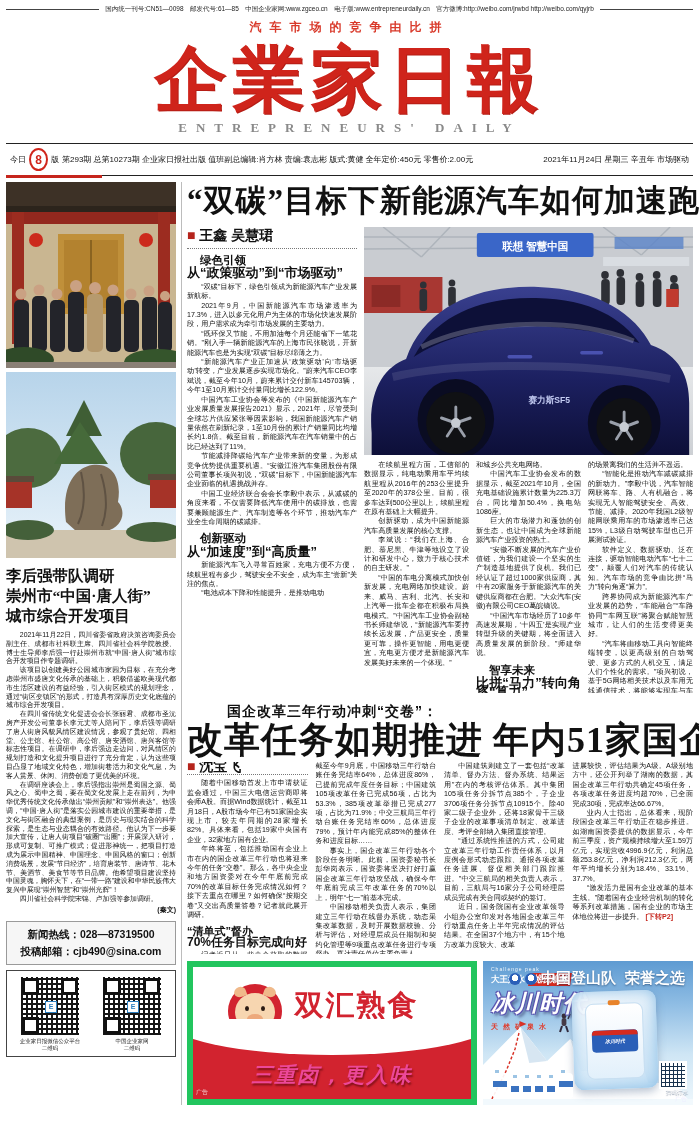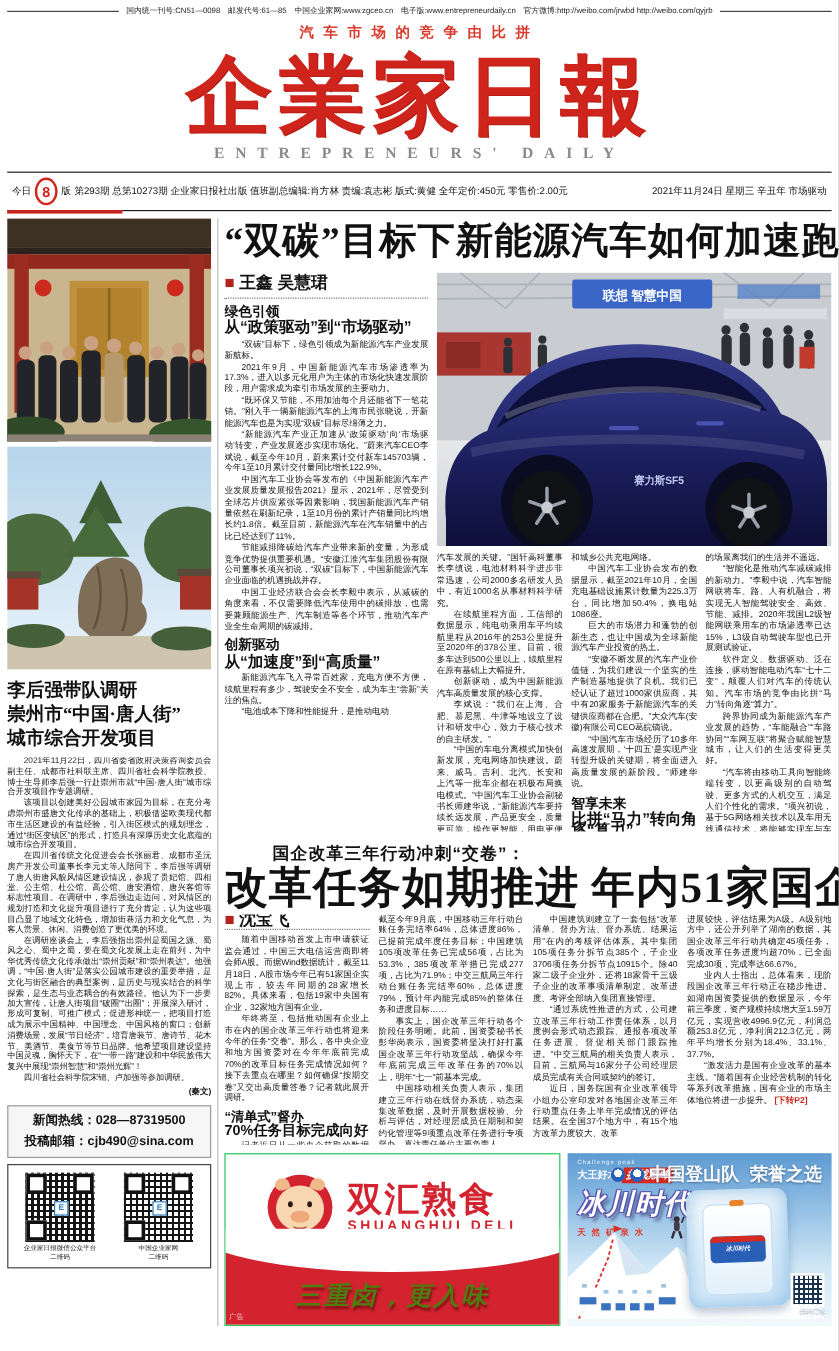--- a/index.html
+++ b/index.html
@@ -59,58 +59,58 @@
   .mheadline{font-family:"Liberation Serif",serif;font-weight:bold;font-size:31px;line-height:38px;
     letter-spacing:1px;text-align:center;margin:0 0 7px 0;white-space:nowrap;}
   .mainbody{display:flex;height:470px;overflow:hidden;}
   .mcol1{flex:0 0 170px;width:170px;margin-right:7px;overflow:hidden;}
   .byline{font-size:14px;font-weight:bold;border-bottom:1px dotted #777;padding-bottom:3px;margin-bottom:4px;}
   .byline .sq{color:#b5241c;}
   .mtext{font-size:7.1px;line-height:9.4px;text-align:justify;}
   .mtext p{margin:0;text-indent:2em;}
   .mtext p.cont{text-indent:0;}
   .sechead{font-weight:bold;margin:7px 0 5px 0;}
-  .sechead .t1{display:block;font-size:11.5px;}
+  .sechead .t1{display:block;font-size:11.5px;margin-left:13px;}
   .sechead .t2{display:block;font-size:13px;margin-top:3px;}
   .mright{flex:1;min-width:0;}
   .carphoto svg{display:block;}
   .mcols3{display:flex;gap:7px;margin-top:6px;height:232px;overflow:hidden;}
   .mcols3 .c{flex:1;min-width:0;}
 
   
   .soe{margin-top:6px;}
   .soe .kicker{font-size:14px;font-weight:bold;letter-spacing:1px;margin-left:40px;}
   .soe .headline{font-family:"Liberation Serif",serif;font-size:36px;font-weight:bold;letter-spacing:1px;
     line-height:32px;margin:3px 0 6px 0;white-space:nowrap;}
   .soecols{display:flex;gap:8px;height:192px;overflow:hidden;}
   .soecols .c{flex:1;min-width:0;}
   .subhead{font-weight:bold;margin:6px 0 4px 0;}
   .subhead .s1{display:block;font-size:11px;}
   .subhead .s2{display:block;font-size:12px;margin-top:2px;}
   .jump{color:#c6251c;font-weight:bold;}
 
   
   .ads{display:flex;gap:6px;margin-top:7px;height:144px;}
-  .ad-sh{position:relative;flex:0 0 278px;background:#fff;border:1px solid #22c55e;overflow:hidden;}
+  .ad-sh{position:relative;flex:0 0 278px;background:#fff;border:6px solid #22c55e;overflow:hidden;}
   .sh-top{height:80px;display:flex;align-items:center;justify-content:center;gap:12px;padding-top:4px;}
   .pig{position:relative;width:54px;height:54px;background:#d2232f;border-radius:50%;flex:0 0 auto;}
   .pig .face{position:absolute;left:7px;top:9px;width:40px;height:38px;background:#f7d6b0;border-radius:50%;}
   .pig .ear1,.pig .ear2{position:absolute;top:3px;width:12px;height:10px;background:#f0b98a;border-radius:50% 50% 0 50%;}
   .pig .ear1{left:6px;transform:rotate(-20deg);}
   .pig .ear2{right:6px;transform:rotate(20deg) scaleX(-1);}
   .pig .eye1,.pig .eye2{position:absolute;top:22px;width:4px;height:5px;background:#2a1a12;border-radius:50%;}
   .pig .eye1{left:17px;} .pig .eye2{right:17px;}
   .pig .snout{position:absolute;left:19px;top:30px;width:16px;height:10px;background:#eda97c;border-radius:50%;}
   .pig .mouth{position:absolute;left:21px;top:38px;width:12px;height:6px;border-bottom:2px solid #b3402a;border-radius:0 0 50% 50%;}
   .sh-name{color:#d2232f;text-align:left;}
   .sh-cn{font-family:"Liberation Serif",serif;font-weight:bold;font-size:29px;line-height:30px;letter-spacing:2px;}
   .sh-en{font-weight:bold;font-size:11.5px;letter-spacing:3px;margin-top:1px;}
   .sh-bottom{position:absolute;left:0;right:0;bottom:0;height:62px;background:#d2232f;}
   .sh-bottom::before{content:"";position:absolute;top:-18px;left:-10%;width:120%;height:36px;background:#fff;border-radius:0 0 50% 50%/0 0 36px 36px;}
-  .sh-slogan{position:absolute;left:0;right:0;bottom:10px;text-align:center;color:#4d7c0f;font-weight:bold;
+  .sh-slogan{position:absolute;left:0;right:0;bottom:10px;text-align:center;color:#ec4899;font-weight:bold;
     font-style:italic;font-size:21px;letter-spacing:2px;font-family:"DejaVu Serif",serif;text-shadow:1px 2px 2px #7e0f16;}
   .adlabel-sh{position:absolute;left:3px;bottom:2px;font-size:6px;color:#f3c9c9;}
 
   .ad-gl{position:relative;flex:1;overflow:hidden;
     background:linear-gradient(180deg,#5e9bd2 0%,#8fbde4 30%,#cfe6f5 65%,#eef7fc 100%);}
   .gl-mts{position:absolute;left:0;bottom:0;width:100%;}
   .gl-brandblock{position:absolute;top:5px;left:8px;color:#fff;}
   .gl-en{font-size:5px;opacity:.9;letter-spacing:1px;}
   .gl-line2{margin-top:1px;font-size:8.5px;font-weight:bold;display:flex;gap:4px;align-items:baseline;}
   .gl-challenge{display:inline-block;background:#d42a20;color:#fff;font-style:italic;padding:0 3px;transform:skewX(-8deg);font-size:9px;}
@@ -384,21 +384,20 @@
               <circle cx="96" cy="196" r="5" fill="#c7ccd3"></circle>
               <circle cx="272" cy="200" r="5" fill="#c7ccd3"></circle>
               <rect x="150" y="128" width="26" height="3.5" rx="1.7" fill="#4a52b0"></rect>
               <rect x="226" y="124" width="24" height="3.5" rx="1.7" fill="#4a52b0"></rect>
               <text x="172" y="176" font-size="9" fill="#c3cbf2" font-weight="bold">赛力斯SF5</text>
             </svg>
           </div>
 
           <div class="mcols3">
             <div class="c mtext">
-              <p class="cont">汽车发展的关键。”国轩高科董事长李缜说，电池材料科学进步非常迅速，公司2000多名研发人员中，有近1000名从事材料科学研究。</p>
               <p>在续航里程方面，工信部的数据显示，纯电动乘用车平均续航里程从2016年的253公里提升至2020年的378公里。目前，很多车达到500公里以上，续航里程在原有基础上大幅提升。</p>
               <p>创新驱动，成为中国新能源汽车高质量发展的核心支撑。</p>
               <p>李斌说：“我们在上海、合肥、慕尼黑、牛津等地设立了设计和研发中心，致力于核心技术的自主研发。”</p>
               <p>“中国的车电分离模式加快创新发展，充电网络加快建设。蔚来、威马、吉利、北汽、长安和上汽等一批车企都在积极布局换电模式。”中国汽车工业协会副秘书长师建华说，“新能源汽车要持续长远发展，产品更安全，质量更可靠，操作更智能，用电更便宜，充电更方便才是新能源汽车发展美好未来的一个体现。”</p>
 
             </div>
             <div class="c mtext">
               <p class="cont">和城乡公共充电网络。</p>
               <p>中国汽车工业协会发布的数据显示，截至2021年10月，全国充电基础设施累计数量为225.3万台，同比增加50.4%，换电站1086座。</p>
               <p>巨大的市场潜力和蓬勃的创新生态，也让中国成为全球新能源汽车产业投资的热土。</p>

